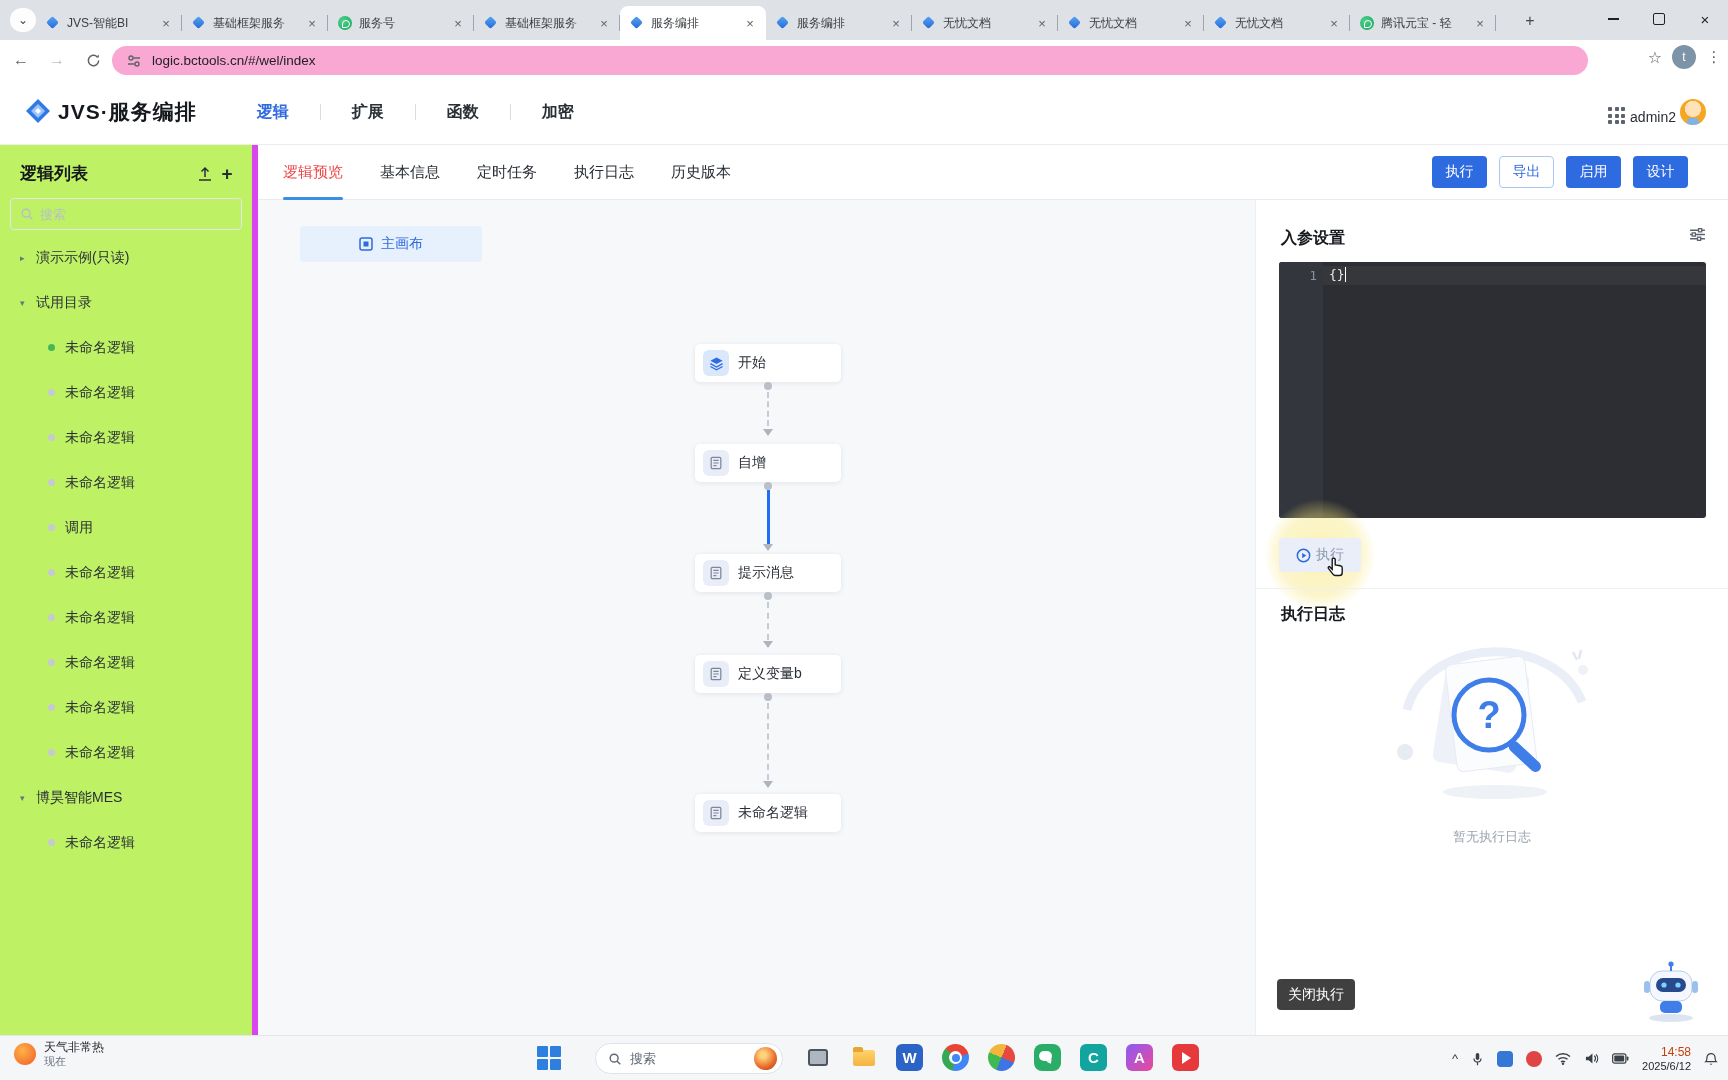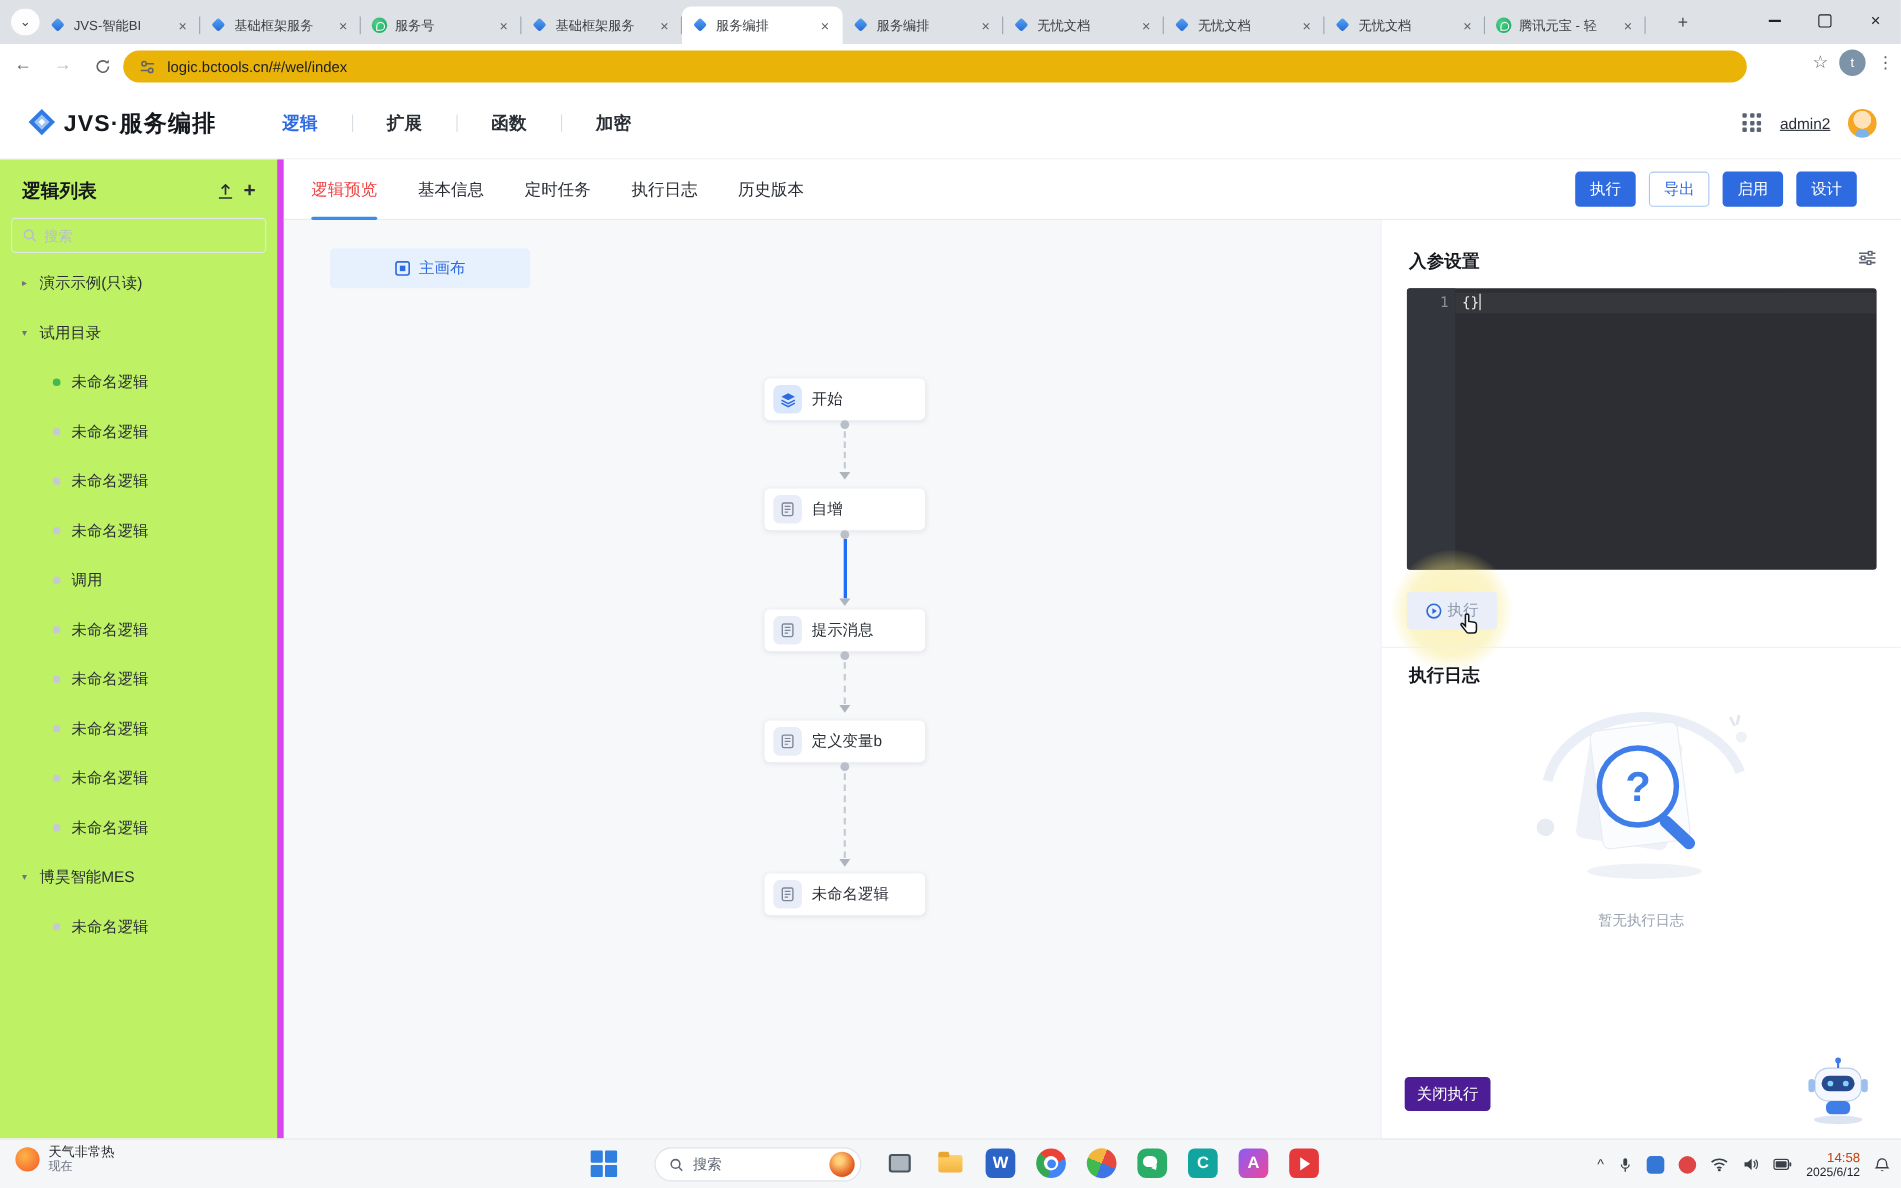--- a/index.html
+++ b/index.html
@@ -31,40 +31,40 @@
   .winctl { position:absolute; top:0; height:38px; width:46px; display:flex; align-items:center; justify-content:center; color:#202124; }
   .wmin::before { content:""; width:11px; height:1.4px; background:#202124; }
   .wmax::before { content:""; width:10px; height:10px; border:1.4px solid #202124; border-radius:2px; }
   .wclose { font-size:15px; }
 
   
   .toolbar { position:absolute; left:0; top:40px; width:1728px; height:40px; background:#fff; display:flex; align-items:center; }
   .navbtn { width:30px; height:30px; display:flex; align-items:center; justify-content:center;
     font-size:16px; color:#5f6368; margin-left:6px; border-radius:50%; }
   .navbtn.disabled { color:#bdc1c6; }
-  .urlpill { position:absolute; left:112px; top:6px; width:1476px; height:29px; background:#eab308;
+  .urlpill { position:absolute; left:112px; top:6px; width:1476px; height:29px; background:#f9a8d4;
     border-radius:15px; display:flex; align-items:center; padding:0 14px; }
   .urltext { font-size:13.5px; color:#202124; margin-left:10px; }
   .tool-right { position:absolute; right:6px; top:5px; display:flex; align-items:center; gap:10px; }
   .star { font-size:16px; color:#5f6368; }
   .profile { width:24px; height:24px; border-radius:50%; background:#7d93a8; color:#fff; font-size:12px;
     display:flex; align-items:center; justify-content:center; }
   .kebab { font-size:15px; color:#5f6368; letter-spacing:0; width:16px; text-align:center; }
 
   
   .appheader { position:absolute; left:0; top:80px; width:1728px; height:65px; background:#fff;
     border-bottom:1px solid #ecedf0; display:flex; align-items:center; }
   .logo { display:flex; margin-left:25px; }
   .logo-ic { width:26px; height:26px; margin-right:7px; }
   .logo-tx { font-size:21px; font-weight:bold; color:#15181d; letter-spacing:1px; }
   .mainnav { display:flex; align-items:center; margin-left:58px; font-size:16px; font-weight:600; }
   .mnav { color:#2a2f36; padding:0 2px; }
   .mnav.active { color:#2e6ae0; }
   .msep { width:1px; height:16px; background:#d8dce3; margin:0 29px; }
-  .hdr-right { position:absolute; right:22px; display:flex; align-items:center; gap:16px;text-decoration:underline; }
+  .hdr-right { position:absolute; right:22px; display:flex; align-items:flex-end; gap:4px; }
   .gridic { width:18px; height:18px; display:grid; grid-template-columns:repeat(3,4px); grid-template-rows:repeat(3,4px); gap:2.5px; }
   .gridic span { background:#5b6370; border-radius:1px; }
   .uname { font-size:14px; color:#2a2f36; }
   .uavatar { width:26px; height:26px; border-radius:50%; background:radial-gradient(circle at 50% 38%,#ffe2b8 38%,#f5a623 40%); position:relative; overflow:hidden; }
   .uavatar::after { content:""; position:absolute; left:7px; bottom:-2px; width:12px; height:9px; background:#7fb3e8; border-radius:4px 4px 0 0; }
 
   
   .ctabrow { position:absolute; left:258px; top:145px; width:1470px; height:55px; background:#fff; border-bottom:1px solid #e9ebef; }
   .ctabs { position:absolute; left:25px; top:0; height:55px; display:flex; gap:37px; align-items:center; font-size:15px; color:#2a2f36; }
   .ctab { height:55px; display:flex; align-items:center; position:relative; }
@@ -124,21 +124,21 @@
   .runwrap { position:absolute; left:23px; top:338px; }
   .runhl { position:absolute; left:-14px; top:-38px; width:110px; height:110px; border-radius:50%;
     background:radial-gradient(circle, rgba(247,229,118,.55) 0%, rgba(247,229,118,.38) 52%, rgba(247,229,118,0) 72%); }
   .runbtn { position:relative; width:82px; height:34px; background:#e9eef8; border-radius:4px;
     display:flex; align-items:center; justify-content:center; gap:5px; font-size:14px; color:#8c99ad; }
   .handcur { position:absolute; left:44px; top:18px; width:24px; height:24px; }
   .rp-div { position:absolute; left:0; right:0; top:388px; height:1px; background:#eef0f3; }
   .logtitle { top:404px; }
   .empty { position:absolute; left:0; right:0; top:440px; text-align:center; }
   .emptytext { position:absolute; left:0; right:0; top:628px; text-align:center; font-size:13px; color:#9aa3b0; }
-  .closebtn { position:absolute; left:21px; bottom:25px; width:78px; height:31px; background:#4c1d95; color:#fff;
+  .closebtn { position:absolute; left:21px; bottom:25px; width:78px; height:31px; background:#404040; color:#fff;
     font-size:14px; border-radius:4px; display:flex; align-items:center; justify-content:center; }
   .mascot { position:absolute; right:24px; bottom:12px; }
 
   
   .taskbar { position:absolute; left:0; bottom:0; width:1728px; height:45px; background:#f5f6f8; border-top:1px solid #e4e7ea; }
   .weather { position:absolute; left:14px; top:4px; display:flex; align-items:center; gap:8px; }
   .wic { width:22px; height:22px; border-radius:50%; background:radial-gradient(circle at 38% 35%,#ffb347,#f05a28); }
   .wtx1 { font-size:12px; color:#1f2329; line-height:15px; }
   .wtx2 { font-size:11px; color:#6b7280; line-height:13px; }
   .startbtn { position:absolute; left:536px; top:9px; width:26px; height:26px; display:grid;

